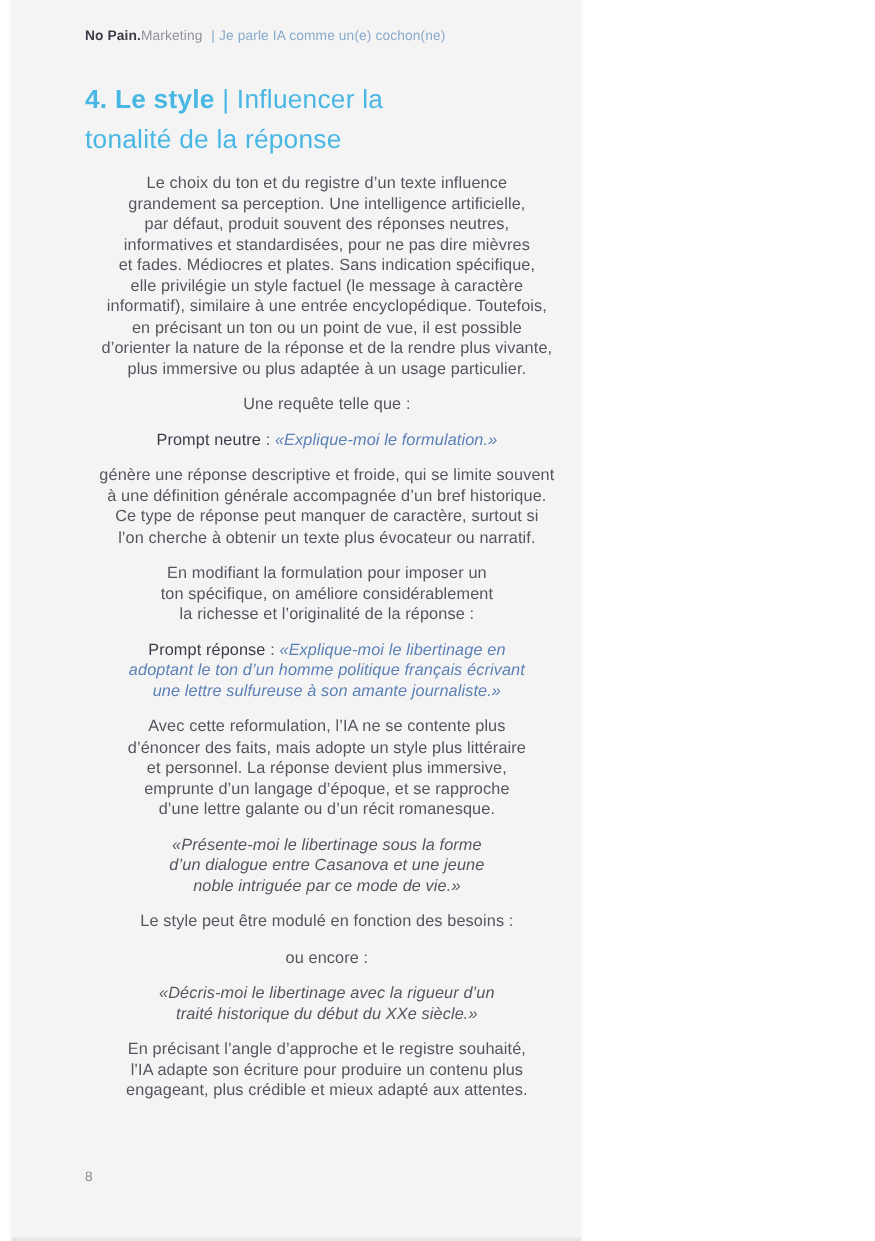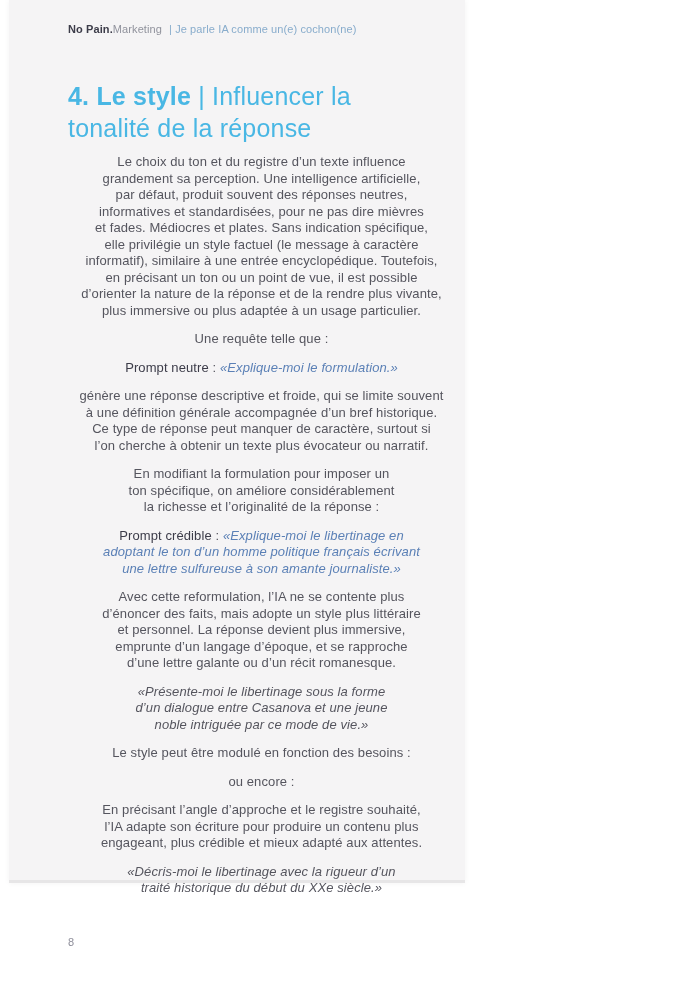--- a/index.html
+++ b/index.html
@@ -4,34 +4,34 @@
 <style>
   html,body{margin:0;padding:0;}
   body{
     width:700px;height:993px;
     background:#ffffff;
     font-family:"Liberation Sans",sans-serif;
     position:relative;overflow:hidden;
   }
   .page{
     position:absolute;left:9px;top:0;
-    width:456px;height:883px;
+    width:456px;height:993px;
     background:#f5f4f5;
     border-bottom:3px solid #e7e6e7;
     box-sizing:border-box;
     box-shadow:0 0 6px rgba(0,0,0,0.05);
   }
   .inner{padding:23px 10px 0 59px;}
   .hdr{font-size:11px;line-height:13px;letter-spacing:.1px;}
   .hdr-bold{font-weight:700;color:#3c3c49;}
   .hdr-light{color:#90929c;}
   .hdr-blue{color:#88accc;margin-left:7px;}
   h1.title{
-    margin:44px 0 10px 0;
-    font-size:25px;line-height:32px;
+    margin:28px 0 10px 0;
+    font-size:21px;line-height:32px;
     font-weight:400;color:#49b7e4;
     white-space:pre-line;
     letter-spacing:.2px;
   }
   .t-bold{font-weight:700;}
   p.body{
     margin:0 0 12px 0;
     font-size:13px;line-height:16.5px;
     color:#55555e;
     white-space:pre-line;
@@ -72,40 +72,40 @@
 
     <p class="body">génère une réponse descriptive et froide, qui se limite souvent
 à une définition générale accompagnée d’un bref historique.
 Ce type de réponse peut manquer de caractère, surtout si
 l’on cherche à obtenir un texte plus évocateur ou narratif.</p>
 
     <p class="body">En modifiant la formulation pour imposer un
 ton spécifique, on améliore considérablement
 la richesse et l’originalité de la réponse :</p>
 
-    <p class="body"><span class="plabel">Prompt crédible</span><span> : </span><span class="quote">«Explique-moi le libertinage en
+    <p class="body"><span class="plabel">Prompt réponse</span><span> : </span><span class="quote">«Explique-moi le libertinage en
 adoptant le ton d’un homme politique français écrivant
 une lettre sulfureuse à son amante journaliste.»</span></p>
 
     <p class="body">Avec cette reformulation, l’IA ne se contente plus
 d’énoncer des faits, mais adopte un style plus littéraire
 et personnel. La réponse devient plus immersive,
 emprunte d’un langage d’époque, et se rapproche
 d’une lettre galante ou d’un récit romanesque.</p>
 
     <p class="body quote">«Présente-moi le libertinage sous la forme
 d’un dialogue entre Casanova et une jeune
 noble intriguée par ce mode de vie.»</p>
 
     <p class="body">Le style peut être modulé en fonction des besoins :</p>
 
     <p class="body">ou encore :</p>
 
+    <p class="body quote">«Décris-moi le libertinage avec la rigueur d’un
+traité historique du début du XXe siècle.»</p>
+
     <p class="body">En précisant l’angle d’approche et le registre souhaité,
 l’IA adapte son écriture pour produire un contenu plus
 engageant, plus crédible et mieux adapté aux attentes.</p>
-
-    <p class="body quote">«Décris-moi le libertinage avec la rigueur d’un
-traité historique du début du XXe siècle.»</p>
   </div>
 
   <span class="pagenum">8</span>
 </div>
 
 </body></html>

